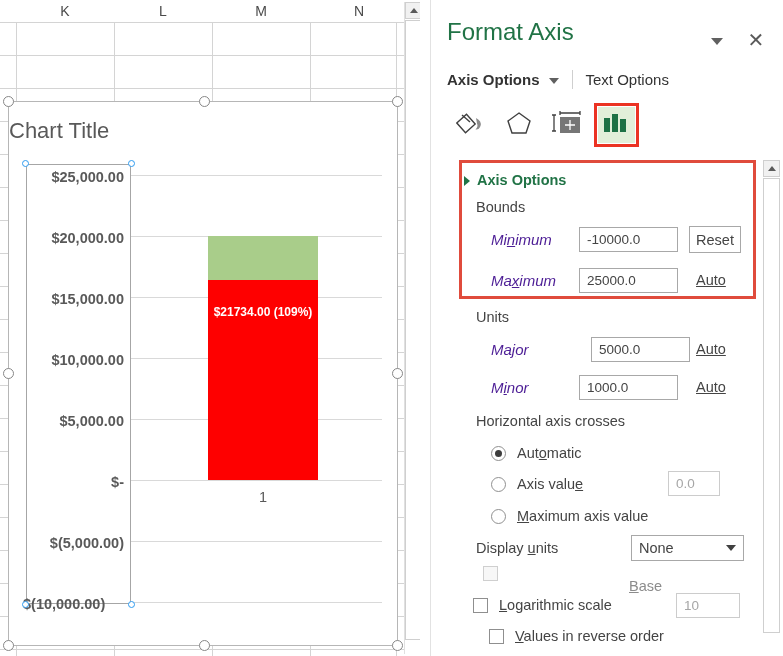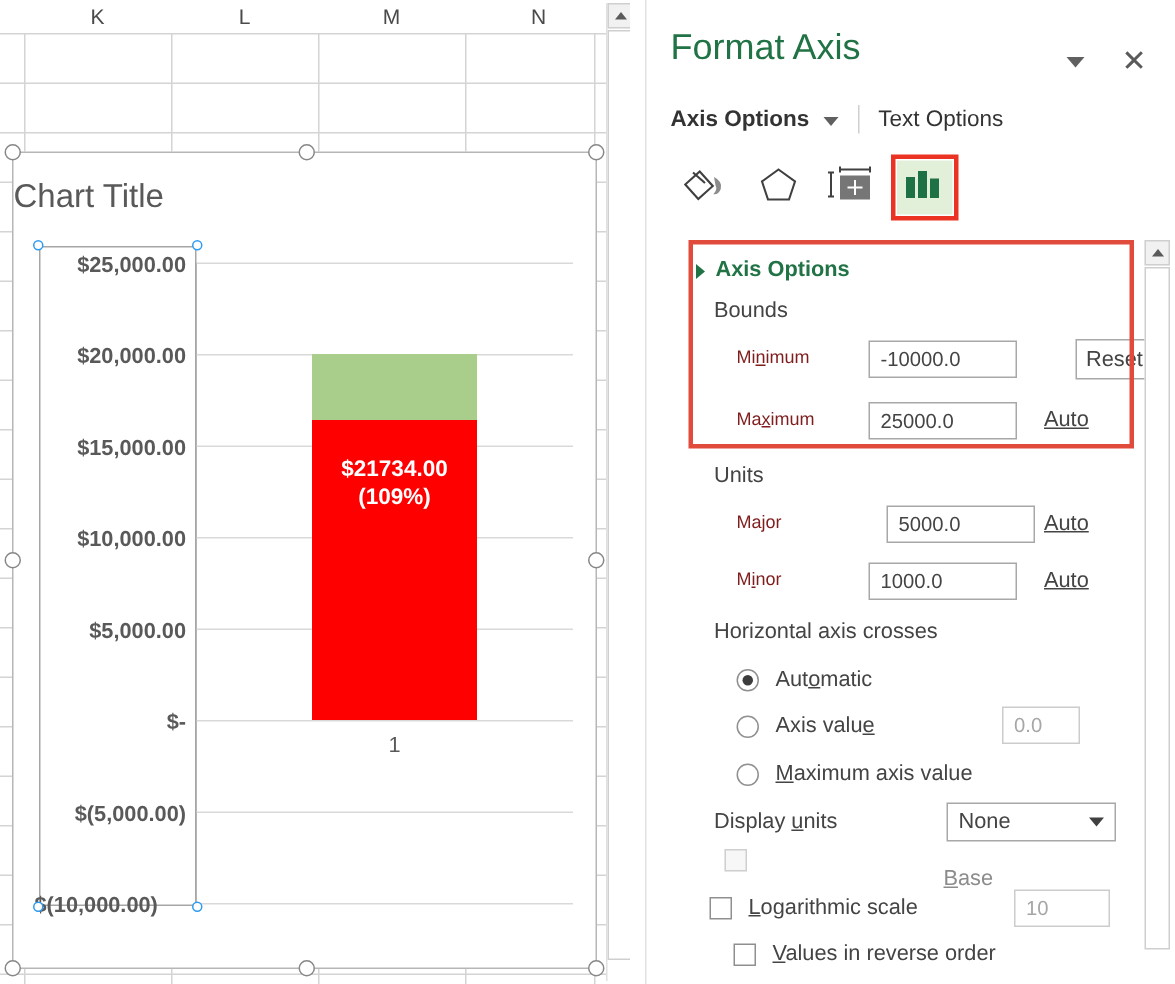--- a/index.html
+++ b/index.html
@@ -104,21 +104,21 @@
     position: absolute;
     background: #fe0000;
   }
   .bar-green {
     position: absolute;
     background: #a9cd8a;
   }
   .bar-label {
     position: absolute;
     color: #ffffff;
-    font-size: 15px;
+    font-size: 12px;
     font-weight: bold;
     text-align: center;
     line-height: 19px;
     font-family: "Liberation Sans", sans-serif;
   }
   .cat-label {
     position: absolute;
     font-size: 14.5px;
     color: #595959;
     text-align: center;
@@ -263,22 +263,23 @@
     border-bottom: 5px solid transparent;
     border-left: 6px solid #217346;
   }
   .grp-label {
     position: absolute; left: 45px;
     font-size: 14.5px; color: #444444;
     font-family: "Liberation Sans", sans-serif;
   }
   .fld-label {
     position: absolute; left: 60px;
-    font-size: 12px; color: #7f1d1d;
-    font-family: "Liberation Sans", sans-serif;
+    font-size: 15px; color: #4c1d95;
+    font-family: "Liberation Sans", sans-serif;
+    font-style: italic;
   }
   .pane-input {
     position: absolute;
     width: 99px; height: 25px;
     border: 1px solid #a8a8a8;
     background: #ffffff;
     font-size: 13.5px; color: #444444;
     padding: 0 7px;
     line-height: 23px;
     font-family: "Liberation Sans", sans-serif;
@@ -294,21 +295,20 @@
     text-decoration: underline;
   }
   #reset-button {
     position: absolute;
     width: 52px; height: 27px;
     border: 1px solid #a8a8a8;
     background: #ffffff;
     font-size: 14.5px; color: #444444;
     display: flex; align-items: center; justify-content: center;
     font-family: "Liberation Sans", sans-serif;
-    margin-left: 28px;
   }
   .radio-row { position: absolute; left: 60px; display: flex; align-items: center; }
   .radio {
     width: 15px; height: 15px;
     border: 1px solid #909090;
     border-radius: 50%;
     background: #ffffff;
     position: relative;
     flex: none;
   }

